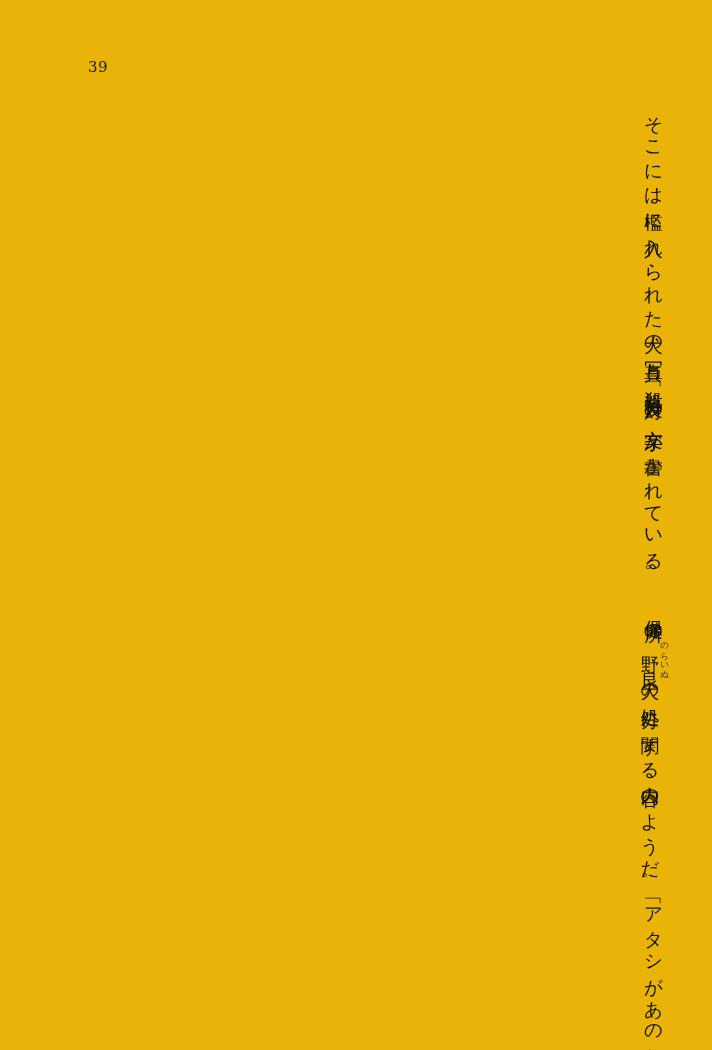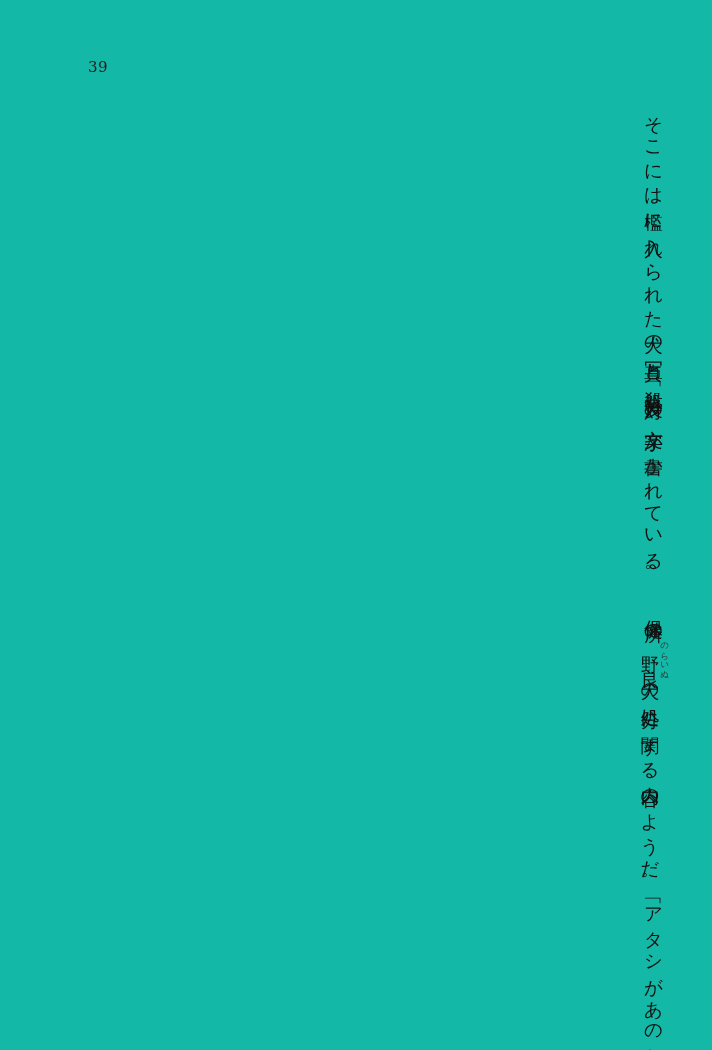--- a/index.html
+++ b/index.html
@@ -8,21 +8,21 @@
     background: #ffffff;
   }
   body {
     font-family: "DejaVu Serif", "Liberation Serif", serif;
     color: #1a1a1a;
   }
   .page {
     position: relative;
     width: 712px;
     height: 1050px;
-    background: #14b8a6;
+    background: #eab308;
     overflow: hidden;
   }
   .page-number {
     position: absolute;
     top: 58px;
     left: 88px;
     font-size: 15px;
     color: #222;
     letter-spacing: 0.5px;
   }

